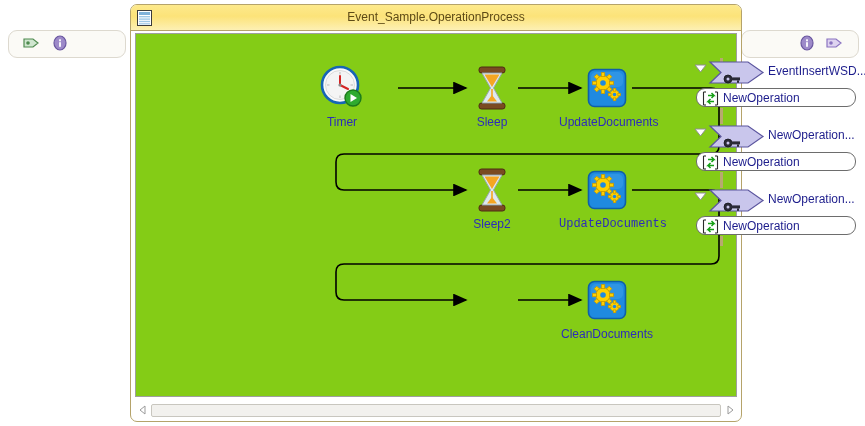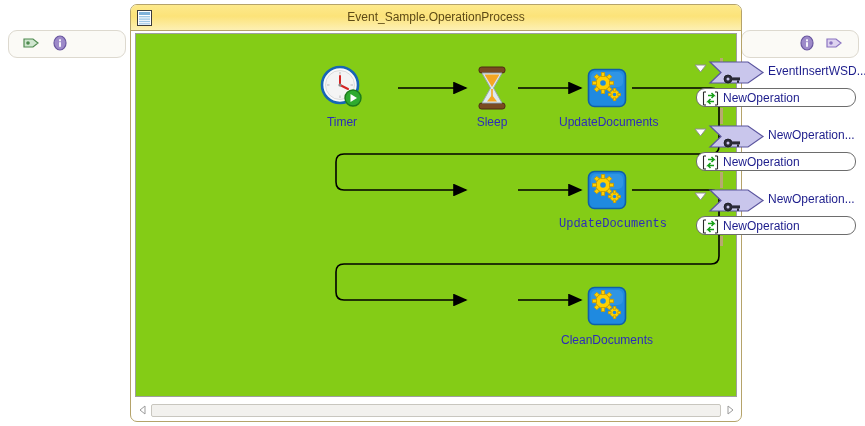--- a/index.html
+++ b/index.html
@@ -345,20 +345,33 @@
             <rect x="28.4" y="31.9" width="2.4" height="2.8"></rect>
             <rect x="23.3" y="27.4" width="2.8" height="2.4"></rect>
             <rect x="32.8" y="27.4" width="2.8" height="2.4"></rect>
           </g>
           <circle cx="29.5" cy="28.5" r="1.8" fill="#1f8ae0"></circle>
         </svg>
       </div>
       <div class="node-label">UpdateDocuments</div>
     </div>
 
+    <div class="node" style="left:308px; top:132px;">
+      <div class="node-icon">
+        <svg width="36" height="46" viewBox="0 0 36 46">
+          <rect x="5" y="2" width="26" height="6" rx="2.5" fill="#7a4a22" stroke="#4d2d13" stroke-width="1"></rect>
+          <rect x="5" y="38" width="26" height="6" rx="2.5" fill="#7a4a22" stroke="#4d2d13" stroke-width="1"></rect>
+          <path d="M8 8 H28 L19.5 23 L28 38 H8 L16.5 23 z" fill="#dfe9ee" stroke="#9aa8ae" stroke-width="1"></path>
+          <path d="M10.5 9.5 H25.5 L18 22 z" fill="#f5a623"></path>
+          <path d="M13 36.5 H23 L18 30 z" fill="#f5a623"></path>
+          <line x1="18" y1="24" x2="18" y2="31" stroke="#f5a623" stroke-width="1.6"></line>
+        </svg>
+      </div>
+      <div class="node-label">Sleep2</div>
+    </div>
 
     <div class="node" style="left:423px; top:132px;font-family:Liberation Mono, monospace;">
       <div class="node-icon">
         <svg width="44" height="44" viewBox="0 0 44 44">
           <rect x="3.5" y="3.5" width="37" height="37" rx="6" fill="#1f8ae0" stroke="#0f5fa8" stroke-width="1.6"></rect>
           <rect x="6" y="6" width="32" height="15" rx="5" fill="#3f9fe8" opacity="0.5"></rect>
           <g fill="#ffd000" stroke="#c79b00" stroke-width="0.8">
             <circle cx="18" cy="17" r="7.2"></circle>
             <rect x="16.3" y="6.6" width="3.4" height="4"></rect>
             <rect x="16.3" y="23.4" width="3.4" height="4"></rect>
@@ -377,21 +390,21 @@
             <rect x="23.3" y="27.4" width="2.8" height="2.4"></rect>
             <rect x="32.8" y="27.4" width="2.8" height="2.4"></rect>
           </g>
           <circle cx="29.5" cy="28.5" r="1.8" fill="#1f8ae0"></circle>
         </svg>
       </div>
       <div class="node-label">UpdateDocuments</div>
     </div>
 
 
-    <div class="node" style="left:423px; top:248px;">
+    <div class="node" style="left:423px; top:242px;">
       <div class="node-icon">
         <svg width="44" height="44" viewBox="0 0 44 44">
           <rect x="3.5" y="3.5" width="37" height="37" rx="6" fill="#1f8ae0" stroke="#0f5fa8" stroke-width="1.6"></rect>
           <rect x="6" y="6" width="32" height="15" rx="5" fill="#3f9fe8" opacity="0.5"></rect>
           <g fill="#ffd000" stroke="#c79b00" stroke-width="0.8">
             <circle cx="18" cy="17" r="7.2"></circle>
             <rect x="16.3" y="6.6" width="3.4" height="4"></rect>
             <rect x="16.3" y="23.4" width="3.4" height="4"></rect>
             <rect x="7.6" y="15.3" width="4" height="3.4"></rect>
             <rect x="24.4" y="15.3" width="4" height="3.4"></rect>

